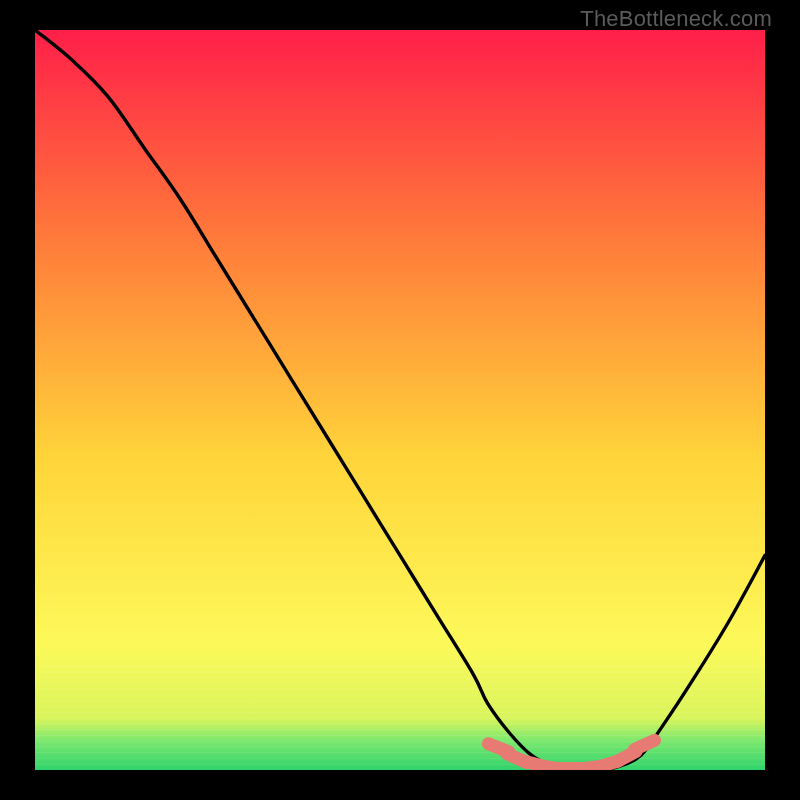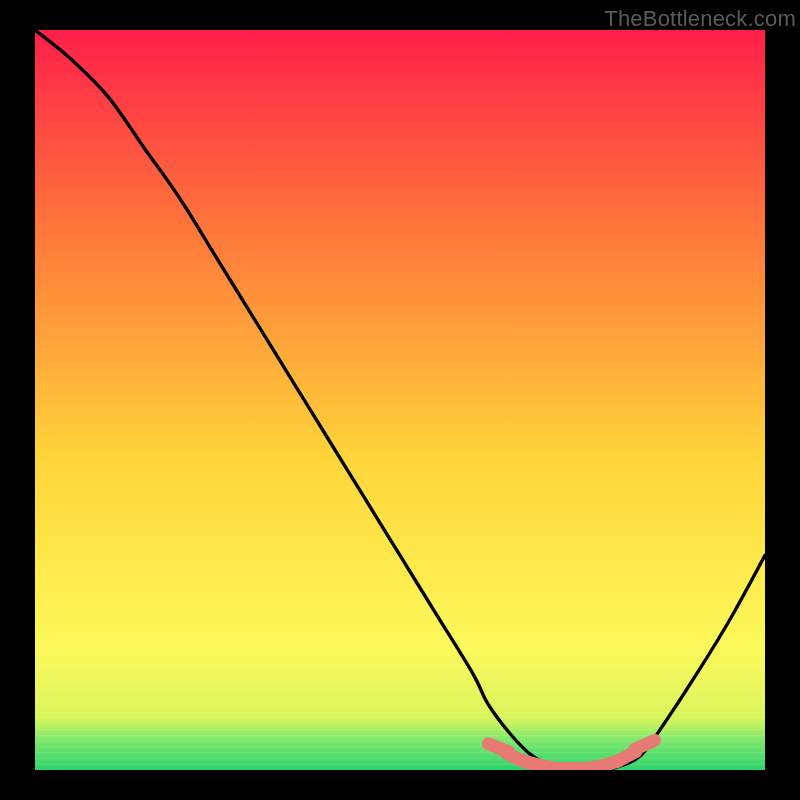--- a/index.html
+++ b/index.html
@@ -29,21 +29,21 @@
   .gradient {
     position: absolute;
     left: 0;
     top: 0;
     width: 100%;
     height: 100%;
   }
   .watermark {
     position: absolute;
     top: 6px;
-    right: 4px;
+    right: 28px;
     color: #5b5b5b;
     font-size: 22px;
     font-weight: 500;
     letter-spacing: 0.2px;
   }
   svg { display: block; }
 </style>
 </head>
 <body>
 

